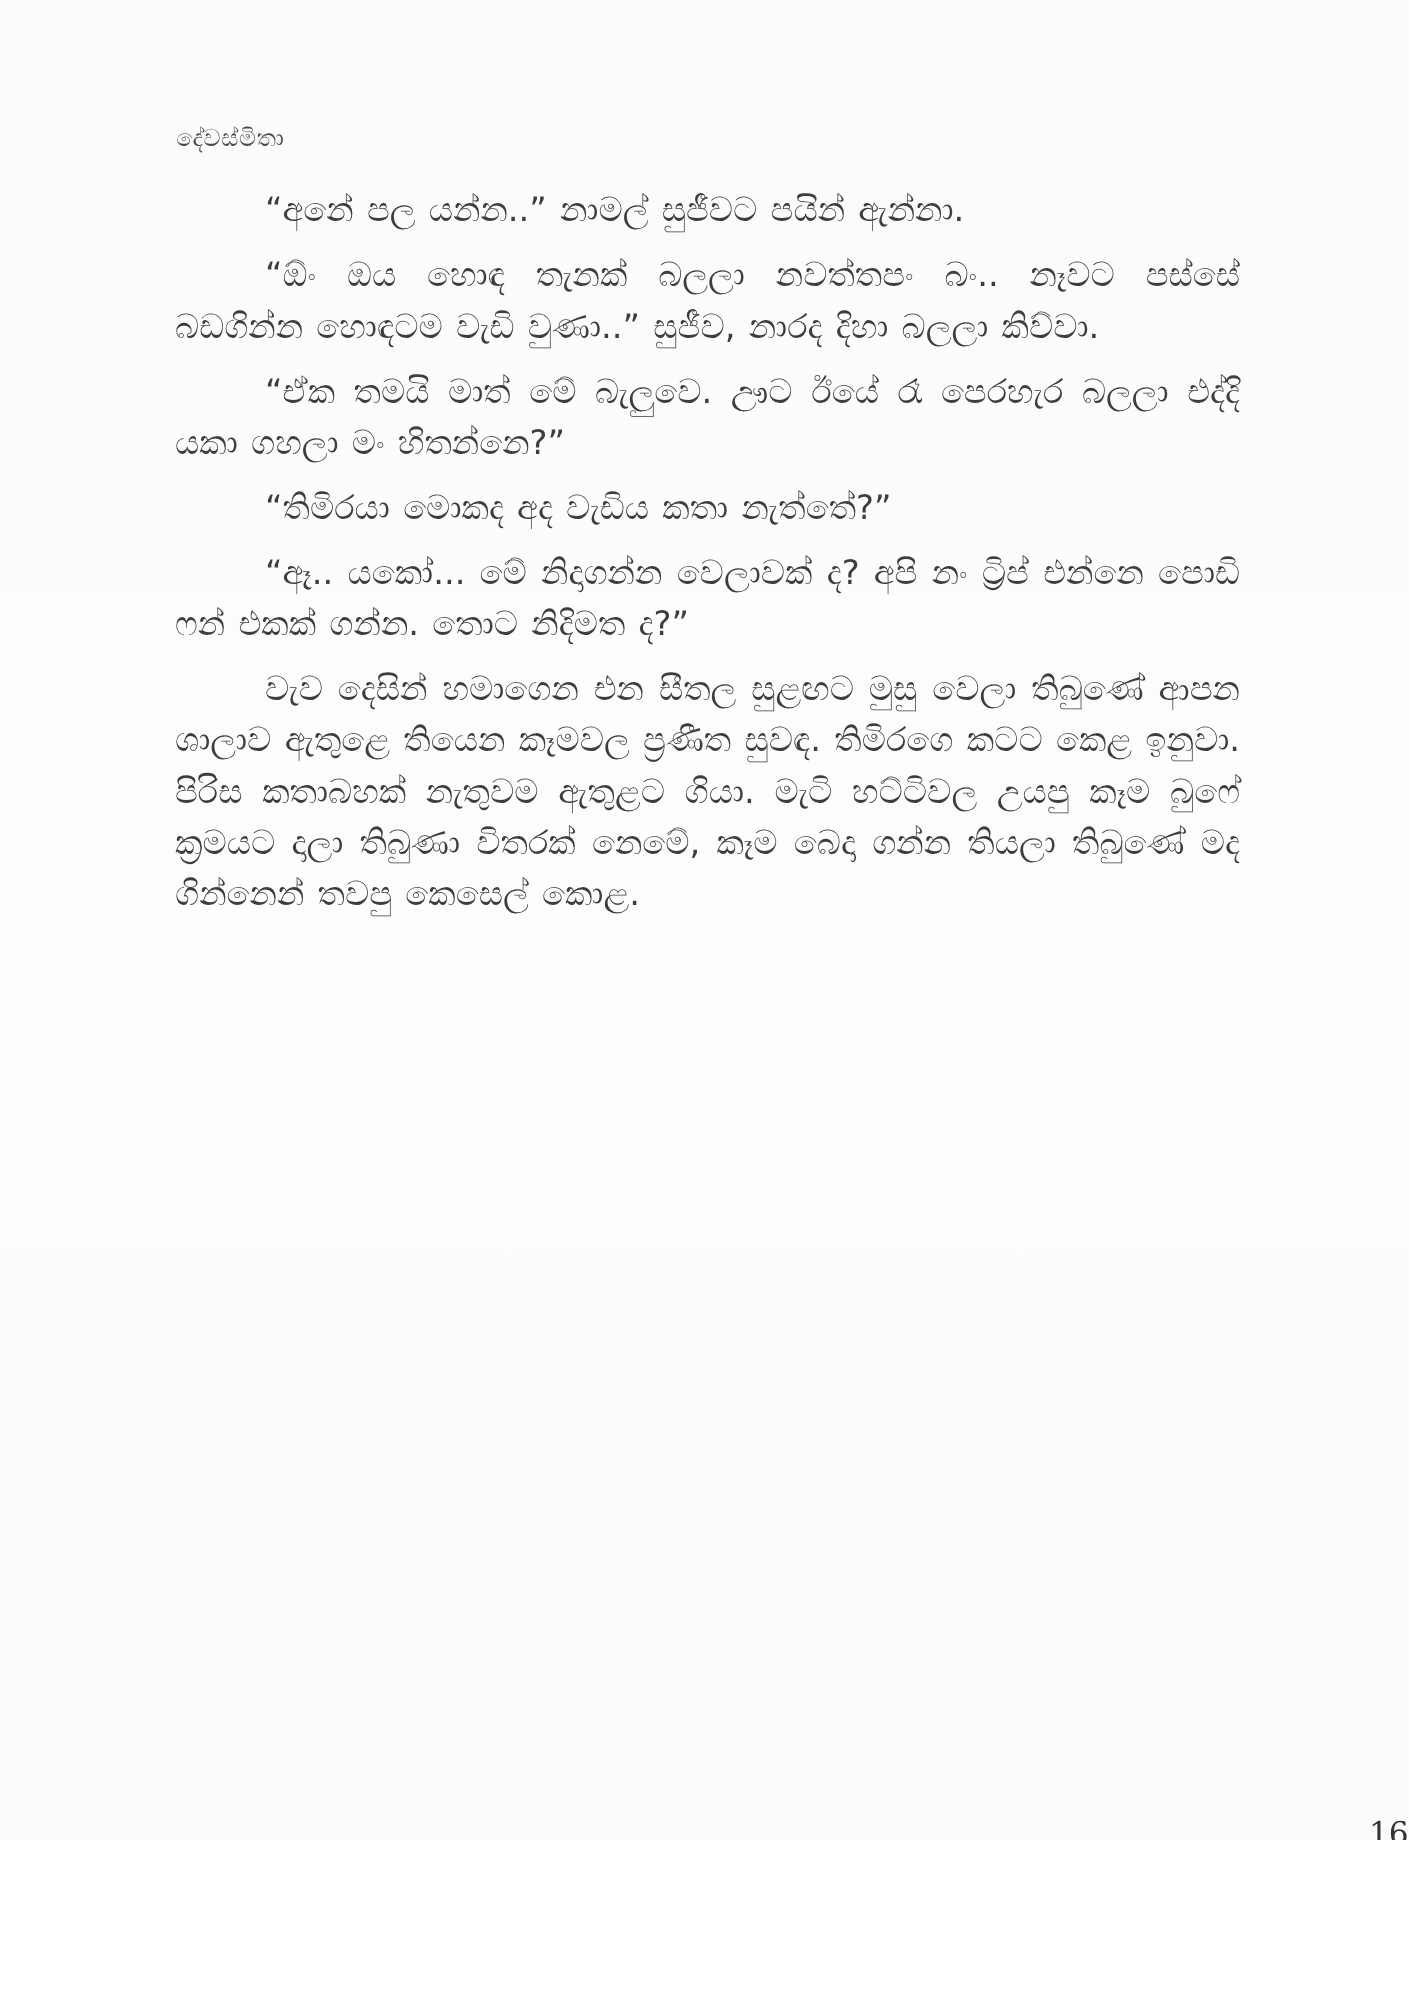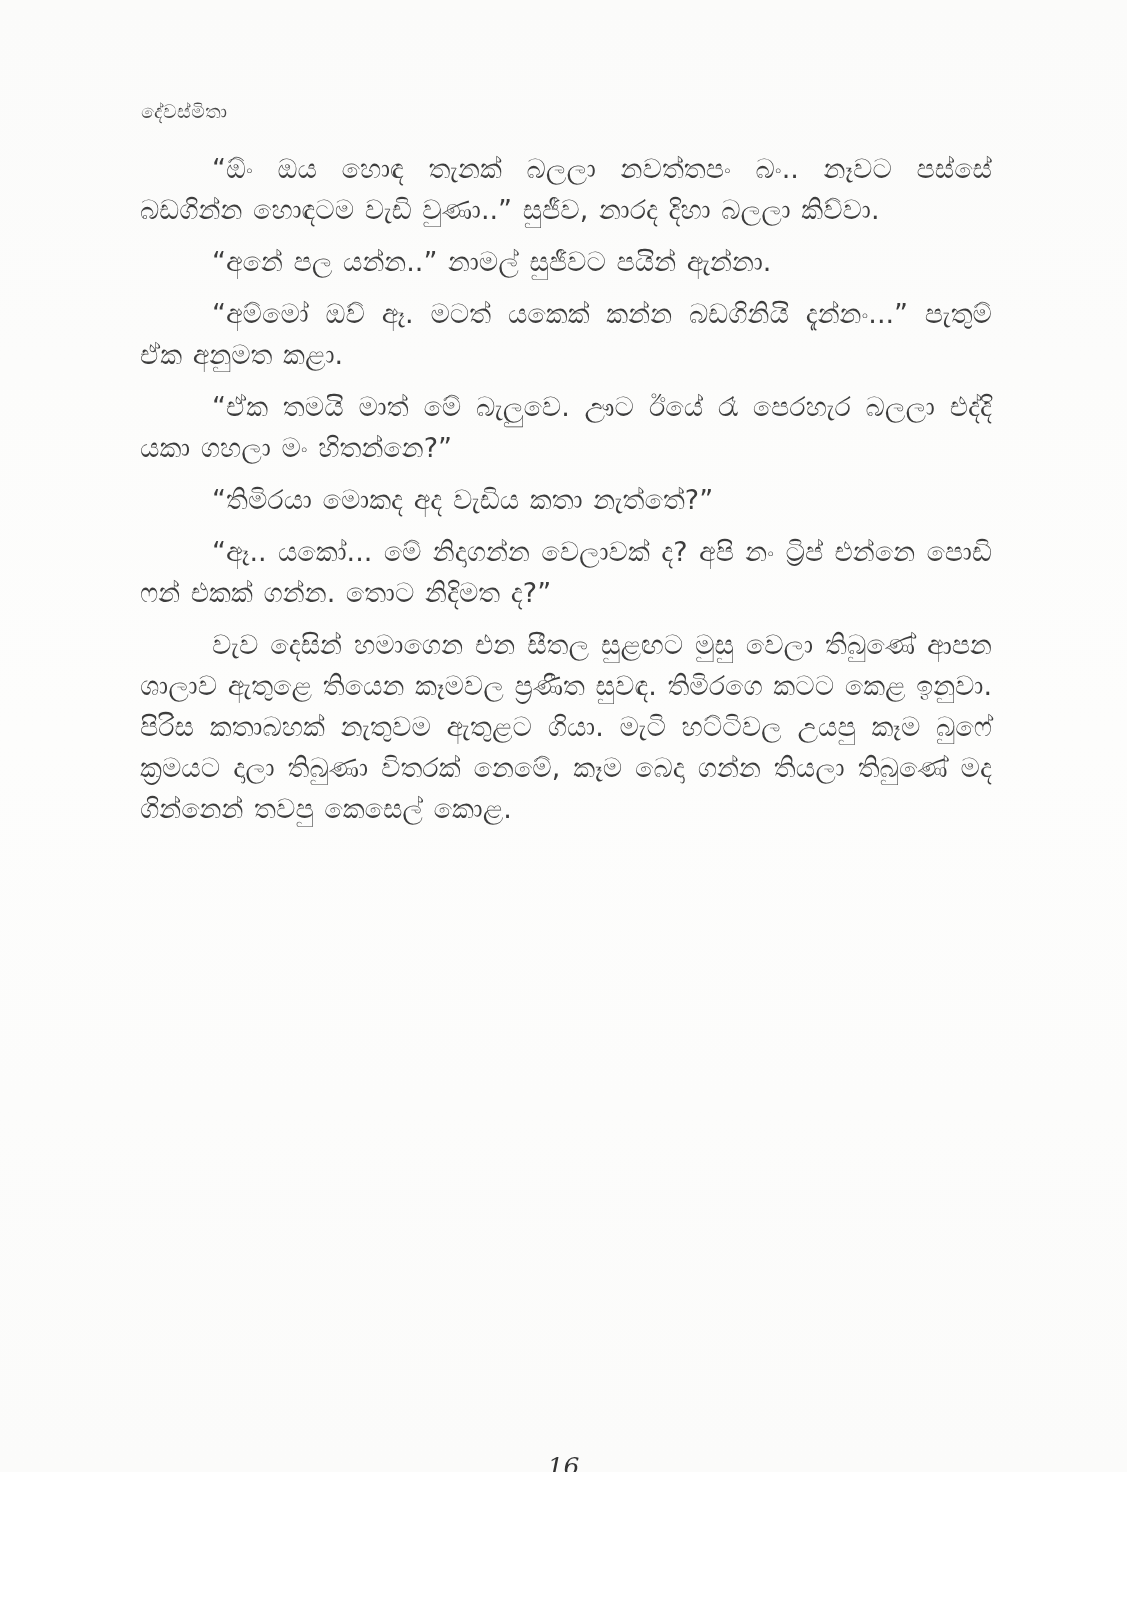--- a/index.html
+++ b/index.html
@@ -38,38 +38,36 @@
     text-align: justify;
     text-indent: 72px;
     color: #3d3d3d;
     word-spacing: 2px;
   }
   .page-number {
     position: absolute;
     top: 1452px;
     left: 0;
     width: 100%;
-    text-align: center;
+    text-align: right;
     font-family: "DejaVu Serif", "Liberation Serif", serif;
     font-size: 25px;
     color: #333333;
-    font-style: italic;
   }
 </style>
 </head>
 <body>
 
 <div class="page">
 
   <div class="running-header">දේවස්මිතා</div>
 
   <div class="page-body">
+    <p class="para">“අනේ පල යන්න..” නාමල් සුජීවට පයින් ඇන්නා.</p>
     <p class="para">“ඕං ඔය හොඳ තැනක් බලලා නවත්තපං බං.. නෑවට පස්සේ බඩගින්න හොඳටම වැඩි වුණා..” සුජීව, නාරද දිහා බලලා කිව්වා.</p>
-    <p class="para">“අනේ පල යන්න..” නාමල් සුජීවට පයින් ඇන්නා.</p>
-    <p class="para">“අම්මෝ ඔව් ඈ. මටත් යකෙක් කන්න බඩගිනියි දැන්නං...” පැතුම් ඒක අනුමත කළා.</p>
     <p class="para">“ඒක තමයි මාත් මේ බැලුවෙ. ඌට ඊයේ රෑ පෙරහැර බලලා එද්දි යකා ගහලා මං හිතන්නෙ?”</p>
     <p class="para">“තිමිරයා මොකද අද වැඩිය කතා නැත්තේ?”</p>
     <p class="para">“ඈ.. යකෝ... මේ නිදාගන්න වෙලාවක් ද? අපි නං ට්‍රිප් එන්නෙ පොඩි ෆන් එකක් ගන්න. තොට නිදිමත ද?”</p>
     <p class="para">වැව දෙසින් හමාගෙන එන සීතල සුළඟට මුසු වෙලා තිබුණේ ආපන ශාලාව ඇතුළෙ තියෙන කෑමවල ප්‍රණීත සුවඳ. තිමිරගෙ කටට කෙළ ඉනුවා. පිරිස කතාබහක් නැතුවම ඇතුළට ගියා. මැටි හට්ටිවල උයපු කෑම බුෆේ ක්‍රමයට දාලා තිබුණා විතරක් නෙමේ, කෑම බෙදා ගන්න තියලා තිබුණේ මද ගින්නෙන් තවපු කෙසෙල් කොළ.</p>
   </div>
 
   <div class="page-number">16</div>
 
 </div>
 

